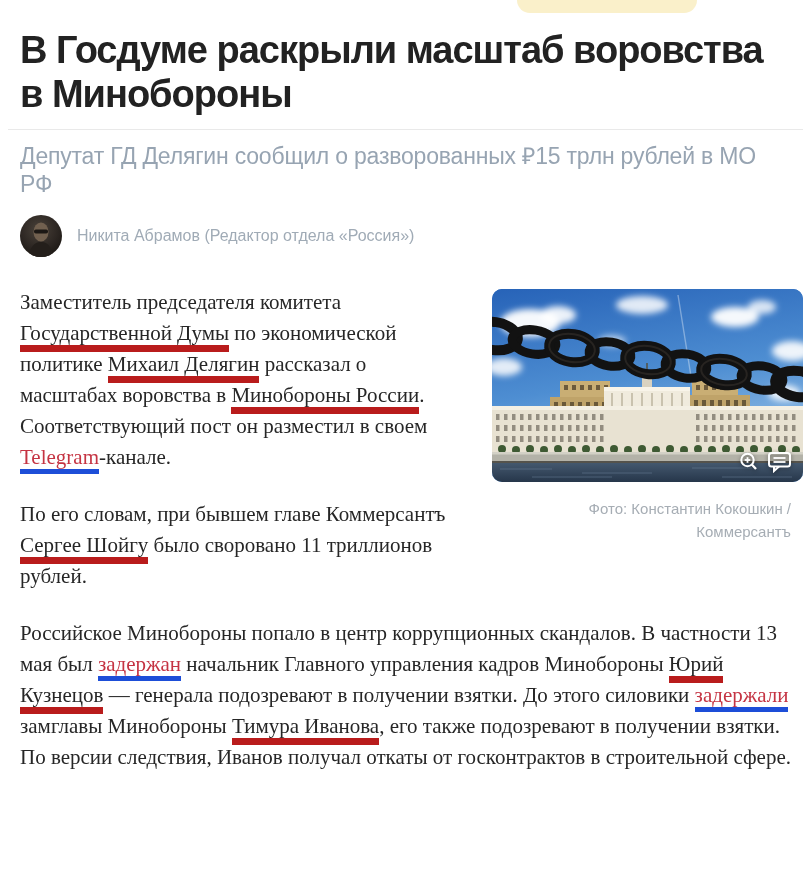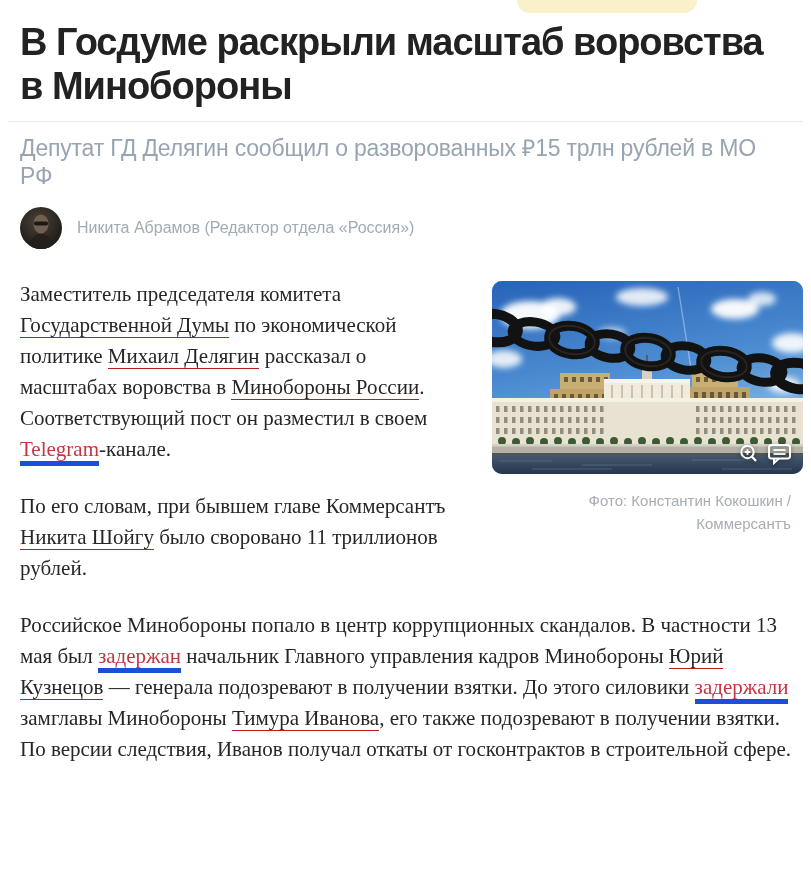--- a/index.html
+++ b/index.html
@@ -3,21 +3,21 @@
 <meta charset="utf-8">
 <style>
   * { box-sizing: border-box; }
   html, body { margin: 0; padding: 0; background: #ffffff; }
   .page {
     position: relative;
     width: 811px;
     height: 799px;
     overflow: hidden;
     background: #ffffff;
-    padding: 0 20px;
+    padding: 8px 20px;
     font-family: "Liberation Sans", sans-serif;
   }
   .partial-button {
     position: absolute;
     top: 0;
     left: 517px;
     width: 180px;
     height: 13px;
     background: #faf0ca;
     border-radius: 0 0 15px 15px;
@@ -101,21 +101,21 @@
     text-align: right;
     font-family: "Liberation Sans", sans-serif;
     font-size: 15px;
     line-height: 23px;
     color: #a6adb4;
   }
   .body-par { margin: 0 0 26px 0; }
   a.link-int {
     color: #262626;
     text-decoration: none;
-    border-bottom: 1px solid #b91c1c;
+    border-bottom: 7px solid #b91c1c;
     cursor: pointer;
   }
   a.link-ext {
     color: #c53443;
     text-decoration: none;
     border-bottom: 5px solid #1d4ed8;
     cursor: pointer;
   }
 </style>
 </head>
@@ -423,18 +423,18 @@
             <line x1="6.5" y1="7" x2="18.5" y2="7" stroke="#ffffff" stroke-width="1.8"></line>
             <line x1="6.5" y1="11" x2="18.5" y2="11" stroke="#ffffff" stroke-width="1.8"></line>
           </svg>
         </div>
       </div>
       <figcaption class="photo-credit">Фото: Константин Кокошкин / Коммерсантъ</figcaption>
     </figure>
 
     <div id="paragraphs">
         <p class="body-par"><span>Заместитель председателя комитета </span><a href="#" class="link-int">Государственной Думы</a><span> по экономической политике </span><a href="#" class="link-int">Михаил Делягин</a><span> рассказал о масштабах воровства в </span><a href="#" class="link-int">Минобороны России</a><span>. Соответствующий пост он разместил в своем </span><a href="#" class="link-ext">Telegram</a><span>-канале.</span></p>
-        <p class="body-par"><span>По его словам, при бывшем главе Коммерсантъ </span><a href="#" class="link-int">Никита Шойгу</a><span> было своровано 11 триллионов рублей.</span></p>
+        <p class="body-par"><span>По его словам, при бывшем главе Коммерсантъ </span><a href="#" class="link-int">Сергее Шойгу</a><span> было своровано 11 триллионов рублей.</span></p>
         <p class="body-par"><span>Российское Минобороны попало в центр коррупционных скандалов. В частности 13 мая был </span><a href="#" class="link-ext">задержан</a><span> начальник Главного управления кадров Минобороны </span><a href="#" class="link-int">Юрий Кузнецов</a><span> — генерала подозревают в получении взятки. До этого силовики </span><a href="#" class="link-ext">задержали</a><span> замглавы Минобороны </span><a href="#" class="link-int">Тимура Иванова</a><span>, его также подозревают в получении взятки. По версии следствия, Иванов получал откаты от госконтрактов в строительной сфере.</span></p>
       </div>
 
   </div>
 </div>
 
 </body></html>

